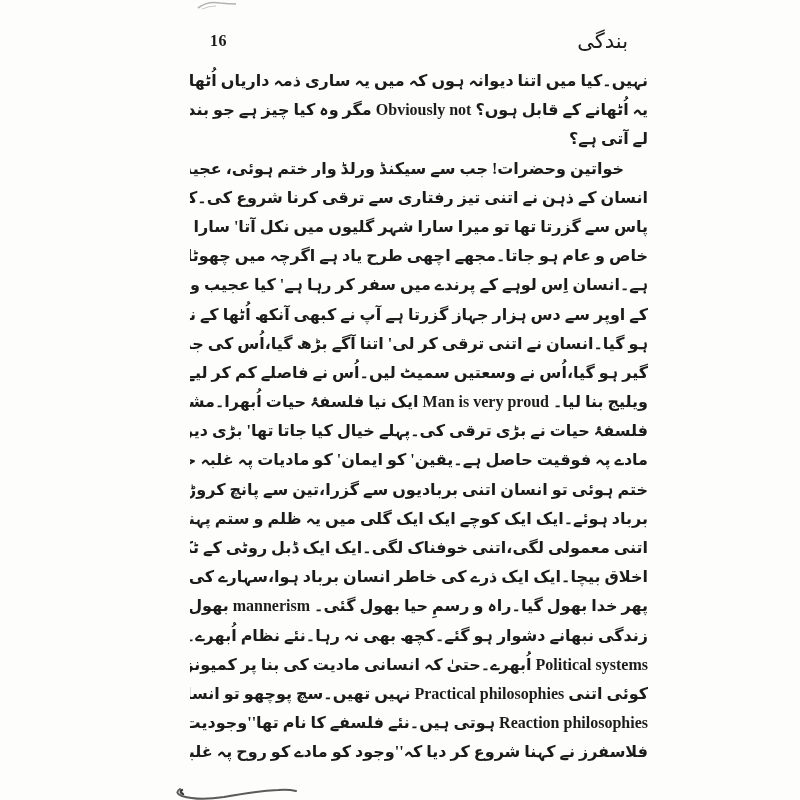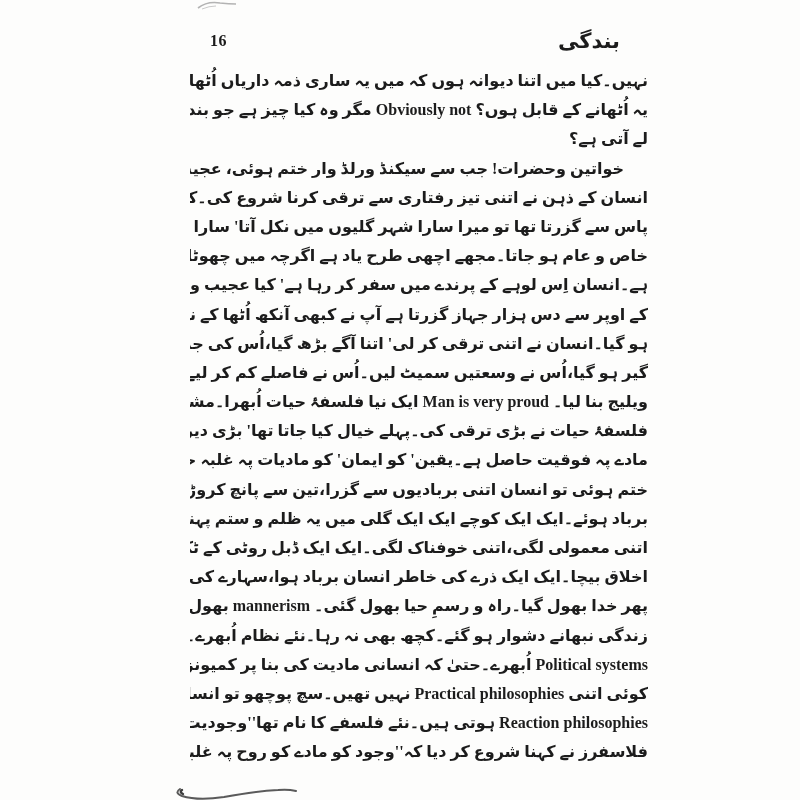--- a/index.html
+++ b/index.html
@@ -19,24 +19,24 @@
     position:absolute;left:190px;top:22px;width:458px;height:38px;
     display:flex;justify-content:space-between;align-items:center;
     padding:0;box-sizing:border-box;
   }
   .page-number{
     margin-left:20px;
     font-family:"Liberation Serif",serif;
     font-weight:700;font-size:16px;letter-spacing:.5px;
   }
   .book-title{
-    margin-right:28px;
+    margin-right:20px;
     direction:rtl;
     font-family:"Liberation Serif","DejaVu Sans",serif;
-    font-weight:700;font-size:21px;
+    font-weight:400;font-size:21px;
   }
   .text-block{
     position:absolute;left:190px;top:66px;width:458px;height:712px;
     overflow:hidden;
   }
   .line{
     height:29.2px;line-height:29.2px;
     font-size:16px;font-weight:600;
     direction:rtl;unicode-bidi:plaintext;
     text-align:justify;text-align-last:justify;

